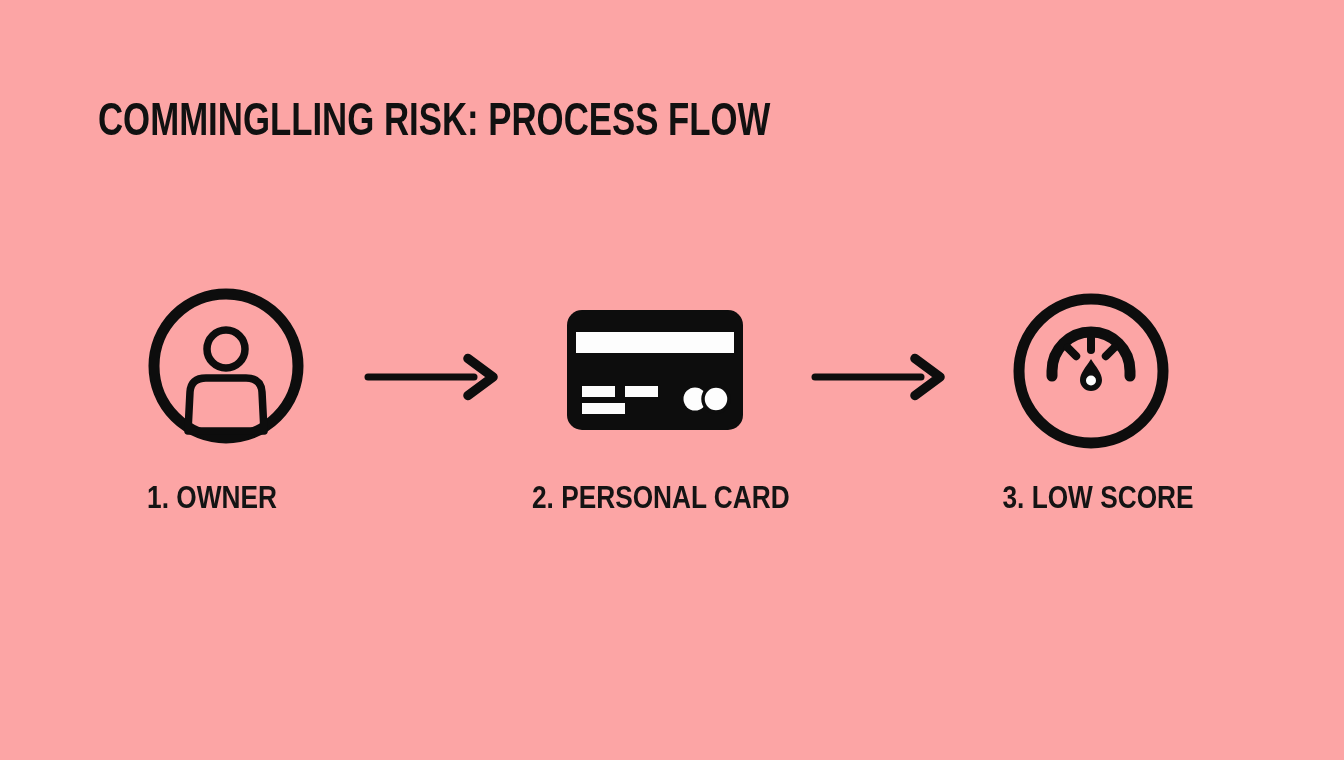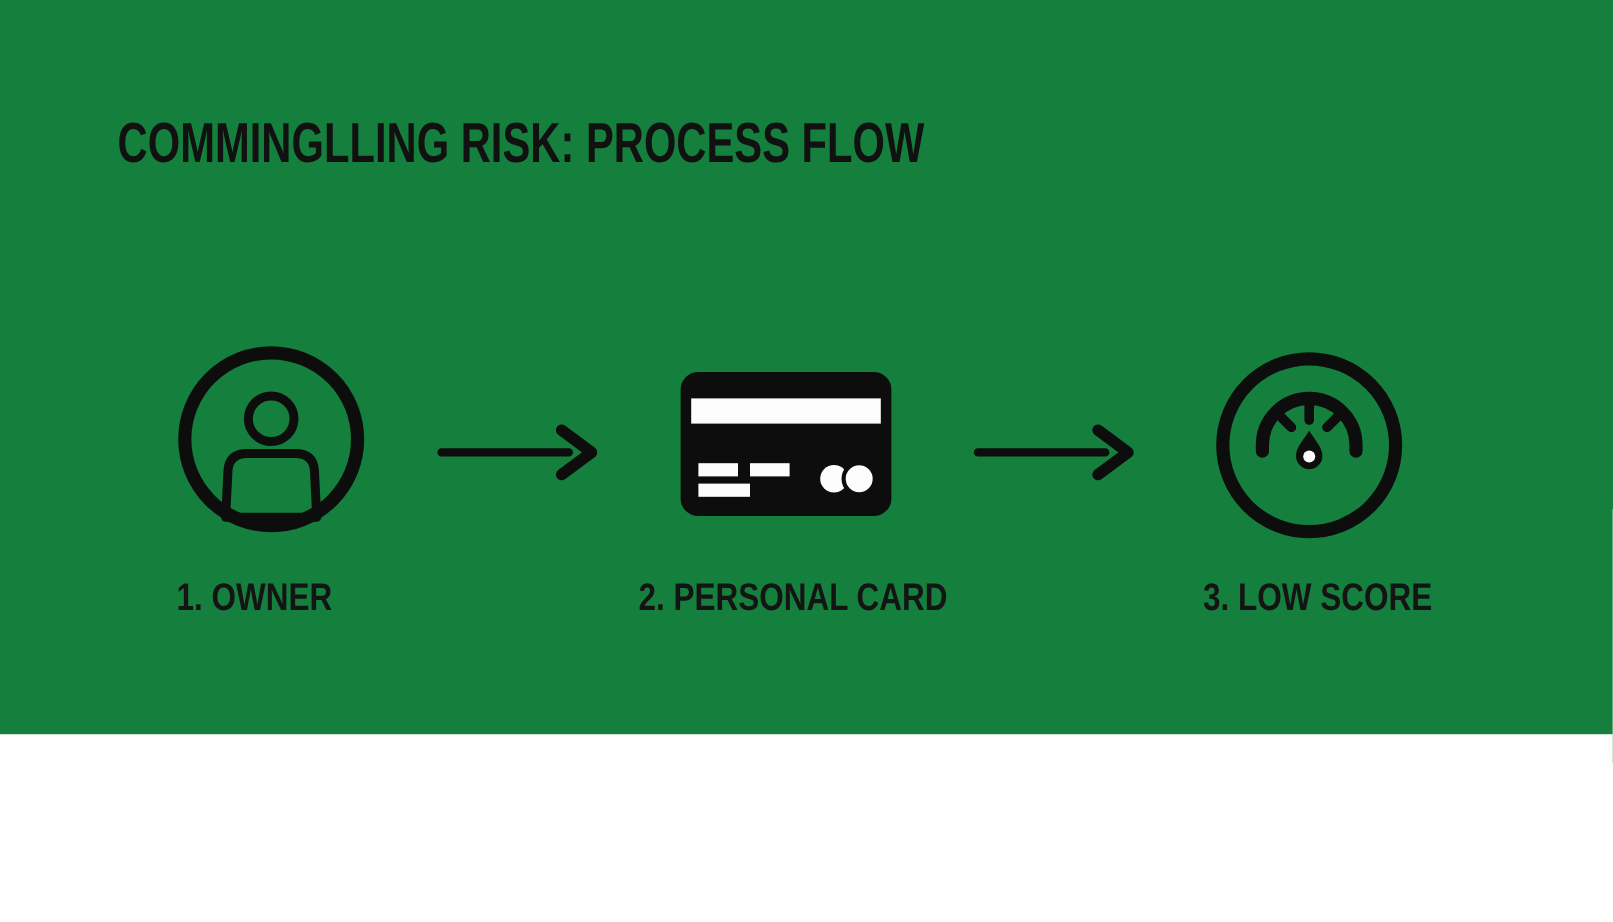--- a/index.html
+++ b/index.html
@@ -4,22 +4,22 @@
 <style>
   html, body {
     margin: 0;
     padding: 0;
     background: #ffffff;
     font-family: "Liberation Sans", sans-serif;
   }
   .canvas {
     position: relative;
     width: 1344px;
-    height: 612px;
-    background: #15803d;
+    height: 760px;
+    background: #fca5a5;
     overflow: hidden;
   }
   .title {
     position: absolute;
     left: 98px;
     top: 95px;
     margin: 0;
     font-size: 47px;
     font-weight: 700;
     line-height: 1;

